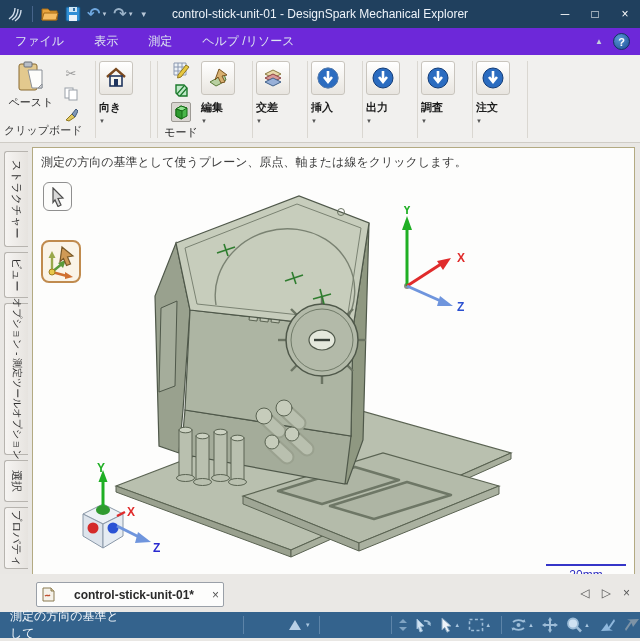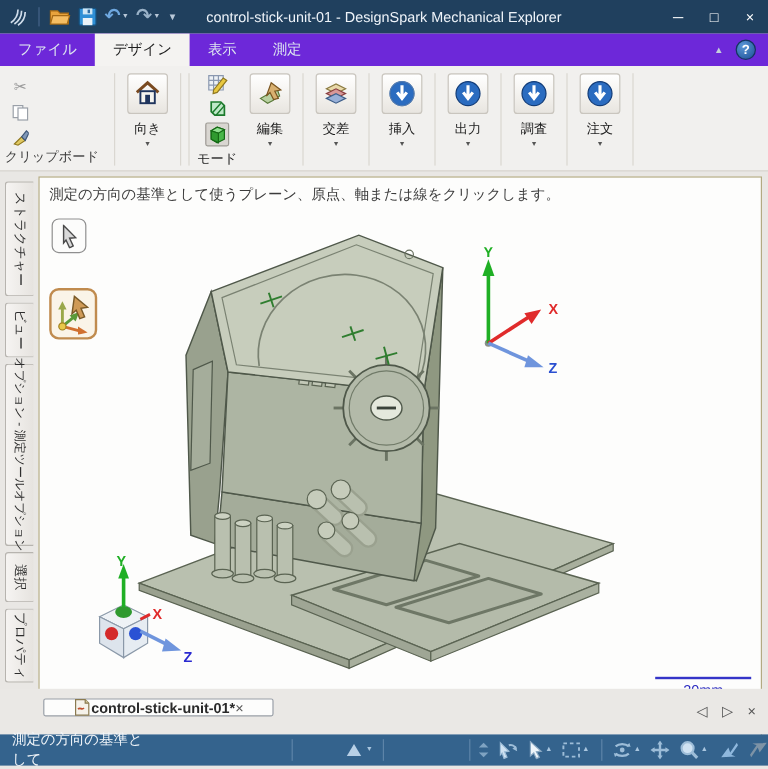--- a/index.html
+++ b/index.html
@@ -27,21 +27,21 @@
   .help-circle { width:17px; height:17px; border-radius:50%; background:radial-gradient(circle at 35% 30%, #5a97d8, #1c4f94); color:#fff; font-size:11px; font-weight:bold; display:flex; align-items:center; justify-content:center; border:1px solid #12365e; }
 
   
   .ribbon { position:absolute; left:0; top:55px; width:640px; height:88px; background:#f1f0ee; border-bottom:1px solid #cfccc6; display:flex; align-items:stretch; padding:4px 2px 2px 4px; }
   .vsep { width:1px; background:#dad7d1; margin:2px 3px; }
   .rgroup-clip { position:relative; display:flex; width:88px; padding-top:2px; }
   .paste-btn { width:54px; display:flex; flex-direction:column; align-items:center; gap:2px; background:none; border:none; font-size:11px; color:#1c1c1c; font-family:inherit; }
   .small-col { display:flex; flex-direction:column; gap:5px; align-items:center; padding-top:4px; width:26px; }
   .small-col .sicon { width:16px; height:16px; display:flex; align-items:center; justify-content:center; color:#9a9a9a; font-size:13px; }
   .grouplabel { position:absolute; bottom:2px; left:0; width:88px; text-align:left; font-size:11px; color:#3a3a3a; }
-  .dropbtn { width:48px; display:flex; flex-direction:column; align-items:center; padding-top:2px; background:none; border:none; font-family:inherit; }
+  .dropbtn { width:48px; display:flex; flex-direction:column; align-items:flex-start; padding-top:2px; background:none; border:none; font-family:inherit;font-weight:bold; }
   .iconbox { width:34px; height:34px; border:1px solid #c9c5be; border-radius:3px; background:linear-gradient(#ffffff,#f2f0ec 60%,#e8e5e0); display:flex; align-items:center; justify-content:center; }
   .blabel { font-size:11px; color:#1c1c1c; margin-top:5px; white-space:nowrap; }
   .caret { font-size:6px; color:#555; margin-top:3px; }
   .mode-col { width:40px; display:flex; flex-direction:column; align-items:center; gap:1px; padding-top:1px; }
   .mini { width:20px; height:20px; display:flex; align-items:center; justify-content:center; border:1px solid transparent; }
   .mini.pressed { background:#d9d6d1; border:1px solid #9d9a94; border-radius:2px; }
   .mlabel { font-size:11px; color:#1c1c1c; margin-top:2px; white-space:nowrap;font-family:Liberation Serif, serif; }
 
   
   .main { position:absolute; left:0; top:143px; width:640px; height:431px; background:#e9e7e4; }
@@ -54,21 +54,21 @@
   .model-svg { position:absolute; left:0; top:0; }
   .triad { position:absolute; left:338px; top:58px; }
   .axis-label { font-size:12px; font-weight:bold; font-family:"Liberation Sans",sans-serif; }
   .navcube { position:absolute; left:22px; top:314px; }
   .scalebar { position:absolute; left:505px; top:416px; width:96px; text-align:center; }
   .scale-line { height:2px; background:#3535c8; margin:0 8px; }
   .scale-text { color:#2a2ac0; font-size:12px; margin-top:2px; }
 
   
   .tabbar { position:absolute; left:0; top:574px; width:640px; height:38px; background:#eae8e5; }
-  .doc-tab { position:absolute; left:36px; top:8px; height:15px; background:#fdfdfc; border:1px solid #9aa0a8; border-radius:2px; display:flex; align-items:center; gap:0; padding:0 24px; font-weight:bold; color:#2a2a2a; font-size:12px; }
+  .doc-tab { position:absolute; left:36px; top:8px; height:25px; background:#fdfdfc; border:1px solid #9aa0a8; border-radius:2px; display:flex; align-items:center; gap:18px; padding:0 4px; font-weight:bold; color:#2a2a2a; font-size:12px; }
   .doc-close { font-weight:normal; color:#555; font-size:12px; }
   .tab-nav { position:absolute; right:10px; top:12px; display:flex; gap:12px; color:#555; font-size:12px; align-items:center; }
 
   
   .statusbar { position:absolute; left:0; top:612px; width:640px; height:26px; background:#34638d; display:flex; align-items:center; color:#f2f6fa; }
   .status-msg { padding-left:10px; font-size:12px; }
   .ssep { width:1px; height:18px; background:#5d84a8; }
   .sicon-btn { display:flex; align-items:center; gap:1px; }
   .scaret { color:#a9c6df; font-size:6px; }
 </style>
@@ -104,31 +104,40 @@
   <div class="title-text">control-stick-unit-01 - DesignSpark Mechanical Explorer</div>
   <div class="win-controls">
     <div class="win-btn">─</div>
     <div class="win-btn">□</div>
     <div class="win-btn">×</div>
   </div>
 </div>
 
 <div class="menubar">
   <div class="menu-tab">ファイル</div>
-  <div class="menu-tab active">デザイン</div>
   <div class="menu-tab">表示</div>
   <div class="menu-tab">測定</div>
+  <div class="menu-tab">ヘルプ /リソース</div>
   <div class="menubar-right">
     <span class="collapse">▲</span>
     <span class="help-circle">?</span>
   </div>
 </div>
 
 <div class="ribbon">
   <div class="rgroup-clip">
+    <button class="paste-btn">
+      <svg width="30" height="32" viewBox="0 0 30 32">
+          <rect x="3" y="3" width="18" height="26" rx="2" fill="#e3c98e" stroke="#8a6a30"></rect>
+          <rect x="8" y="1" width="8" height="5" rx="1" fill="#b9bec6" stroke="#6a7078"></rect>
+          <path d="M12 9 h14 v18 h-10 z" fill="#fdfdfb" stroke="#8a8f96"></path>
+          <path d="M22 27 l4 -4 v4 z" fill="#d8dade" stroke="#8a8f96"></path>
+        </svg>
+      <span>ペースト</span>
+    </button>
     <div class="small-col">
       <span class="sicon">✂</span>
       <span class="sicon">
           <svg width="14" height="14" viewBox="0 0 14 14">
             <rect x="1" y="1" width="8" height="10" fill="#fff" stroke="#9aa0a8"></rect>
             <rect x="5" y="3" width="8" height="10" fill="#fff" stroke="#9aa0a8"></rect>
           </svg>
         </span>
       <span class="sicon">
           <svg width="14" height="14" viewBox="0 0 14 14">

